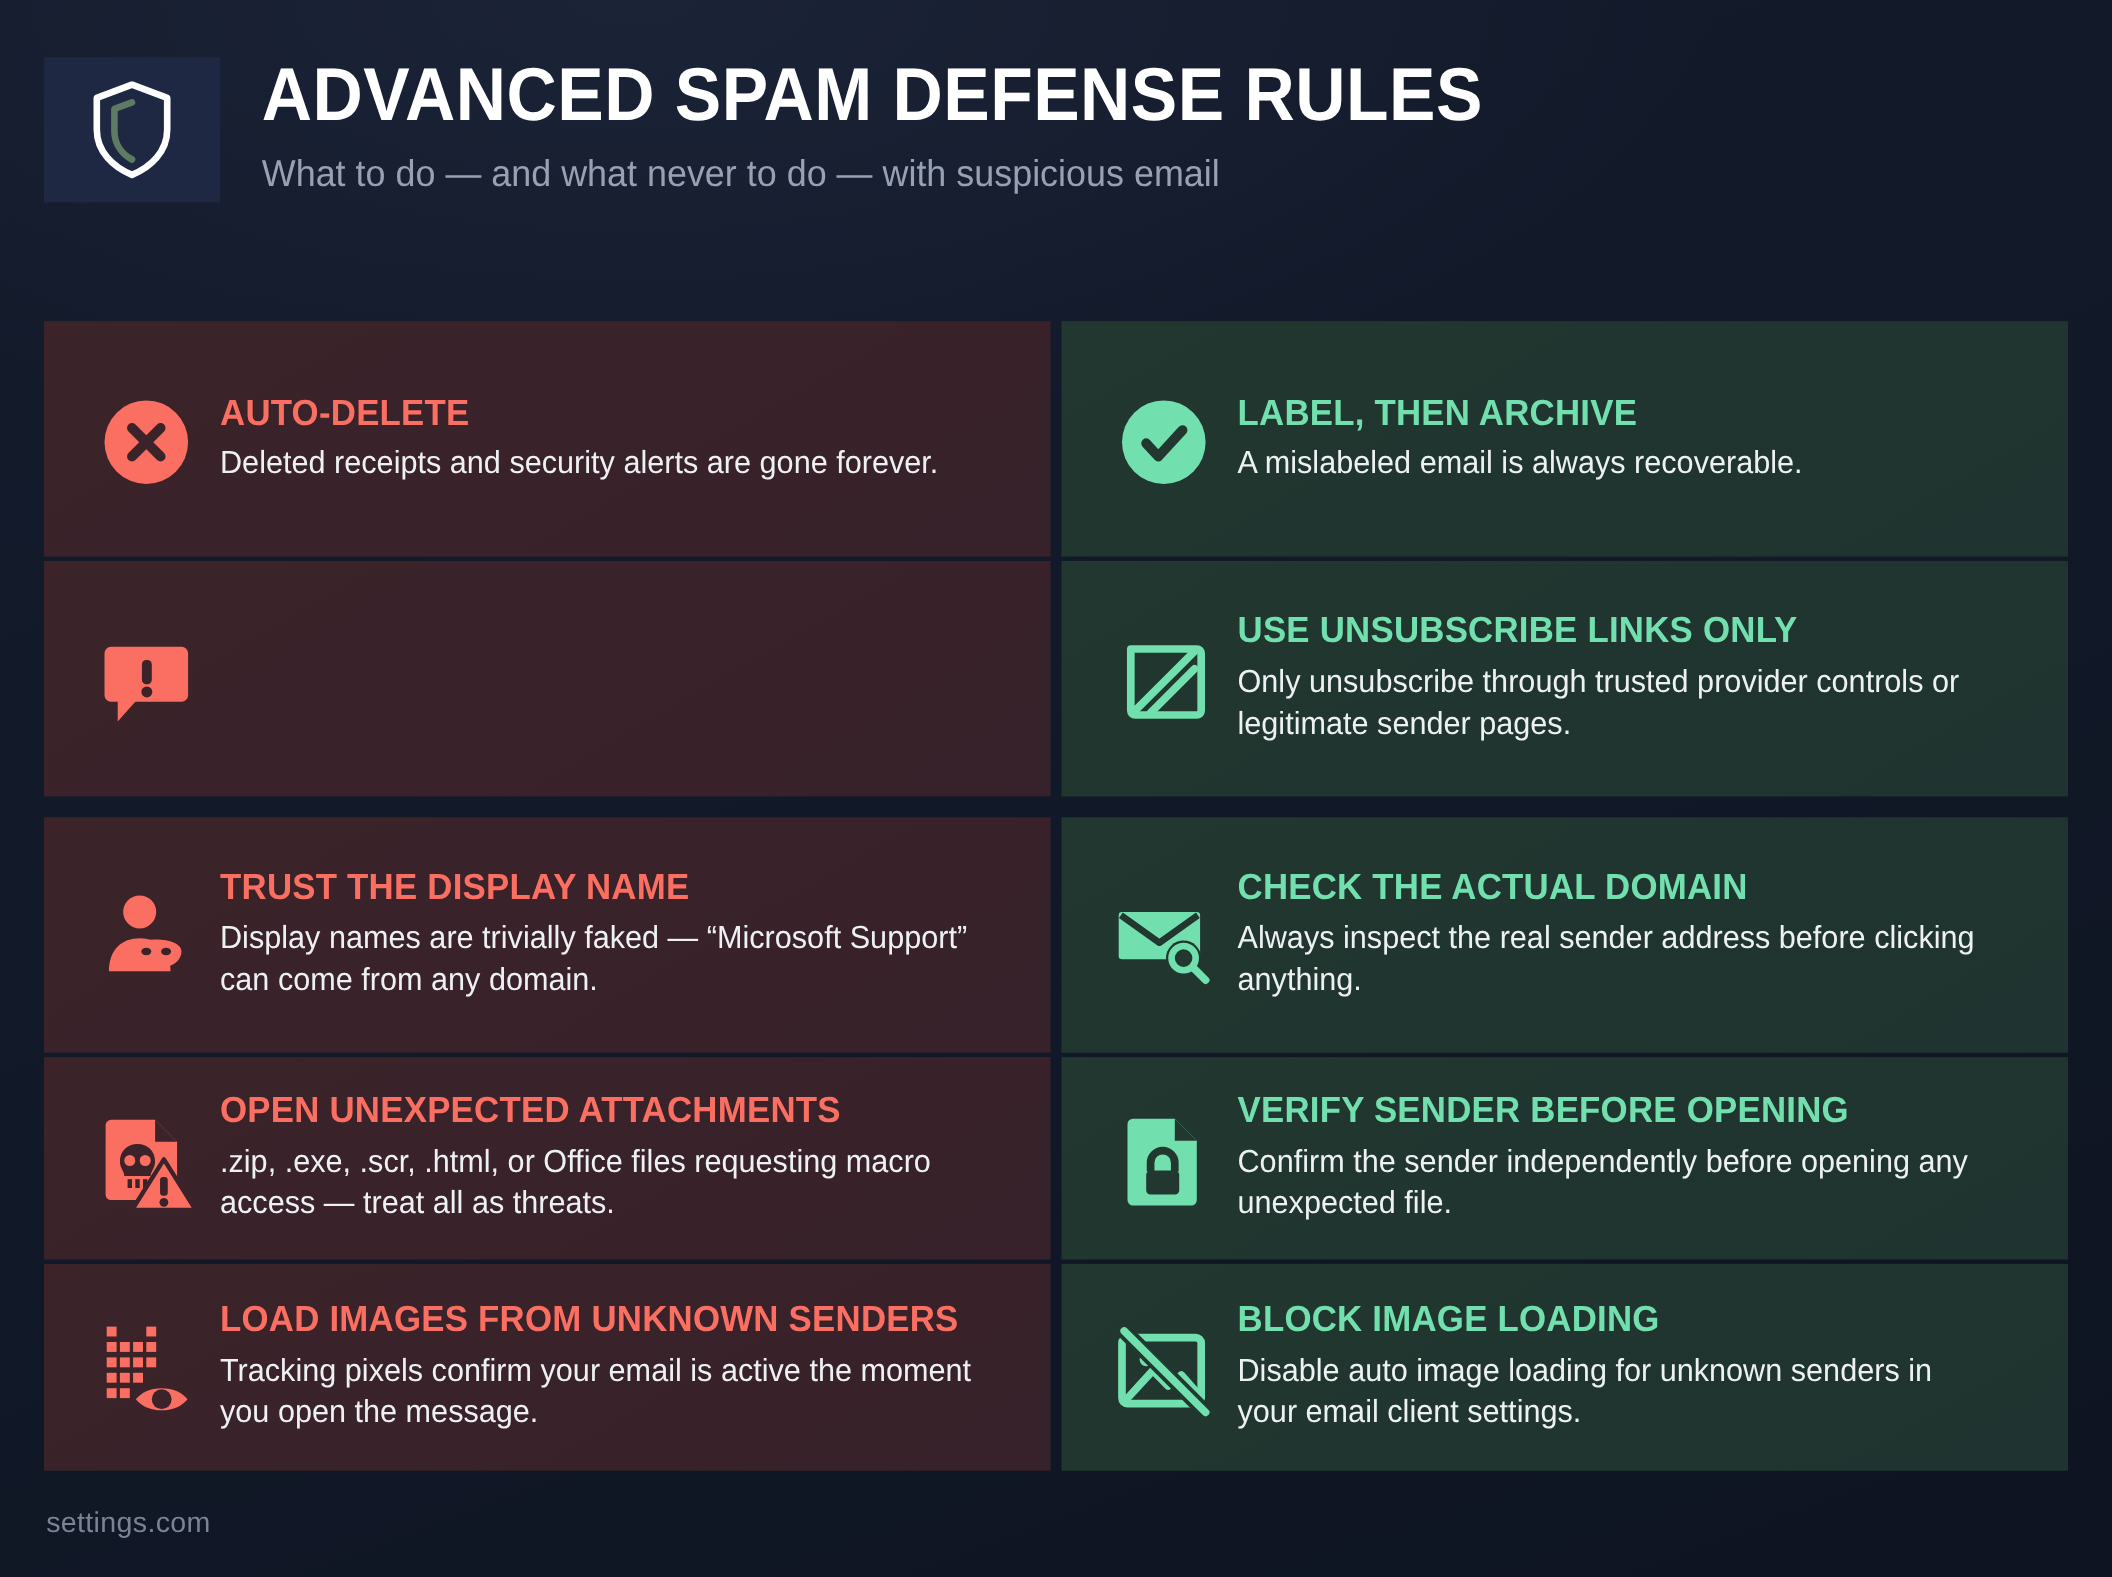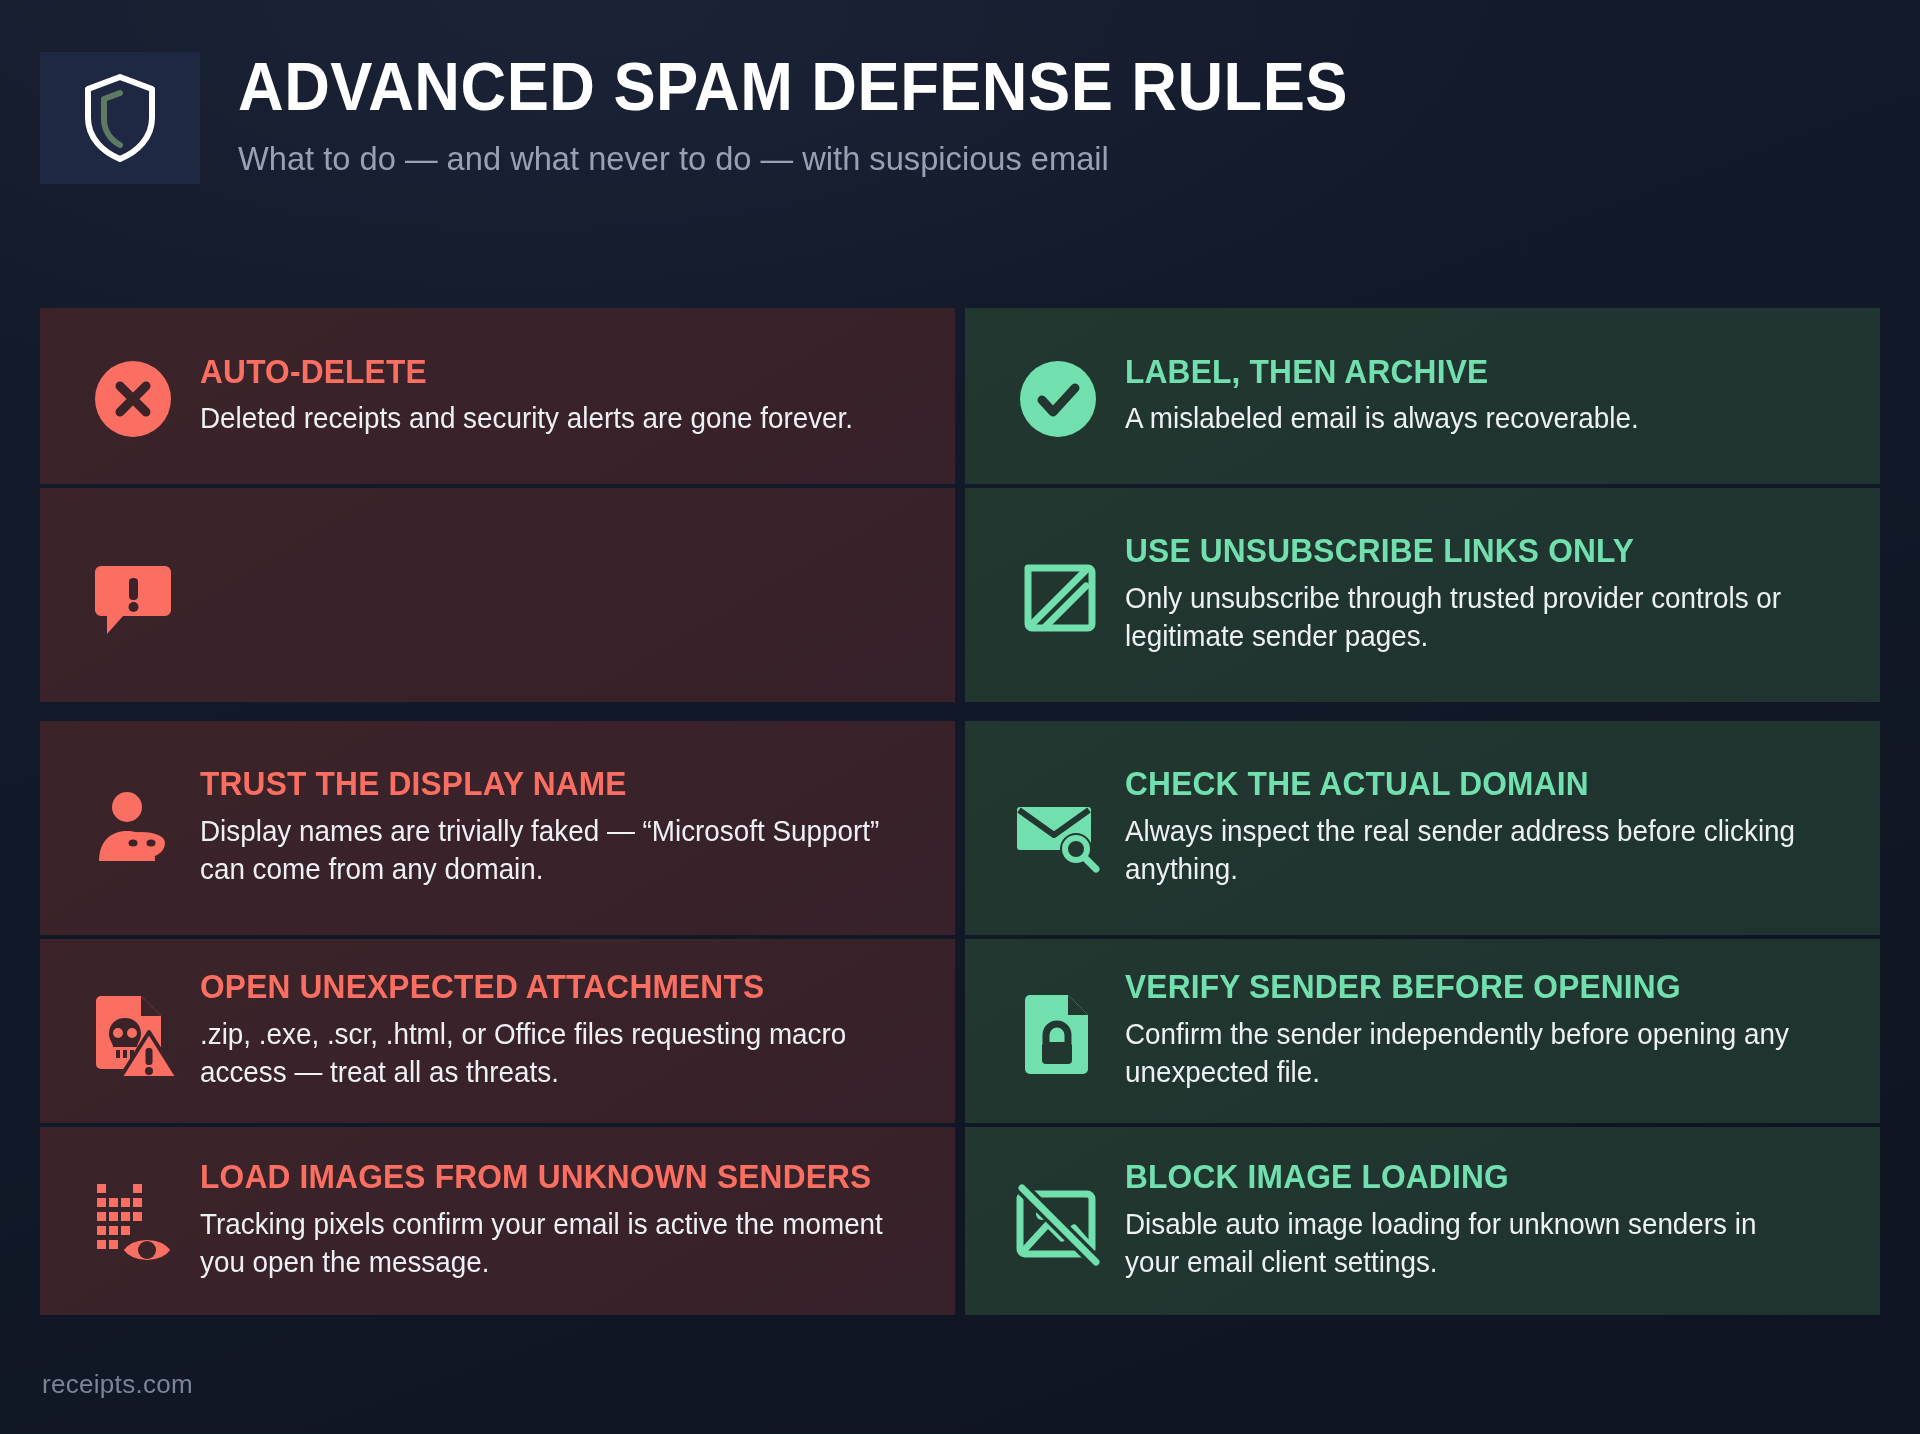--- a/index.html
+++ b/index.html
@@ -54,21 +54,21 @@
   }
   .row { display:flex; gap:10px; }
   .card {
     flex:1 1 0; display:flex; align-items:flex-start;
     padding:26px 30px 26px 34px; min-height:0;
     position:relative;
   }
   .card.bad  { background:linear-gradient(150deg,#3b2329 0%, #37212a 100%); }
   .card.good { background:linear-gradient(150deg,#22372f 0%, #1f3330 100%);justify-content:flex-end; }
 
-  .row-0 .card { height:176px;margin-top:16px; }
+  .row-0 .card { height:214px; }
   .row-1 .card { height:214px; }
   .row-2 .card { height:214px;margin-top:15px; }
   .row-3 .card { height:184px; }
   .row-4 .card { height:188px; }
 
   .icon-wrap {
     width:118px; flex:0 0 118px;
     display:flex; align-items:center; justify-content:center;
     padding-top:6px;
     align-self:center;
@@ -293,15 +293,15 @@
         </div>
         <div class="card-text">
           <div class="card-title">BLOCK IMAGE LOADING</div>
           <div class="card-desc">Disable auto image loading for unknown senders in your email client settings.</div>
         </div>
       </div>
     </div>
 
   </div>
 
-  <div class="footer">receipts.com</div>
+  <div class="footer">settings.com</div>
 
 </div>
 
 </body></html>

